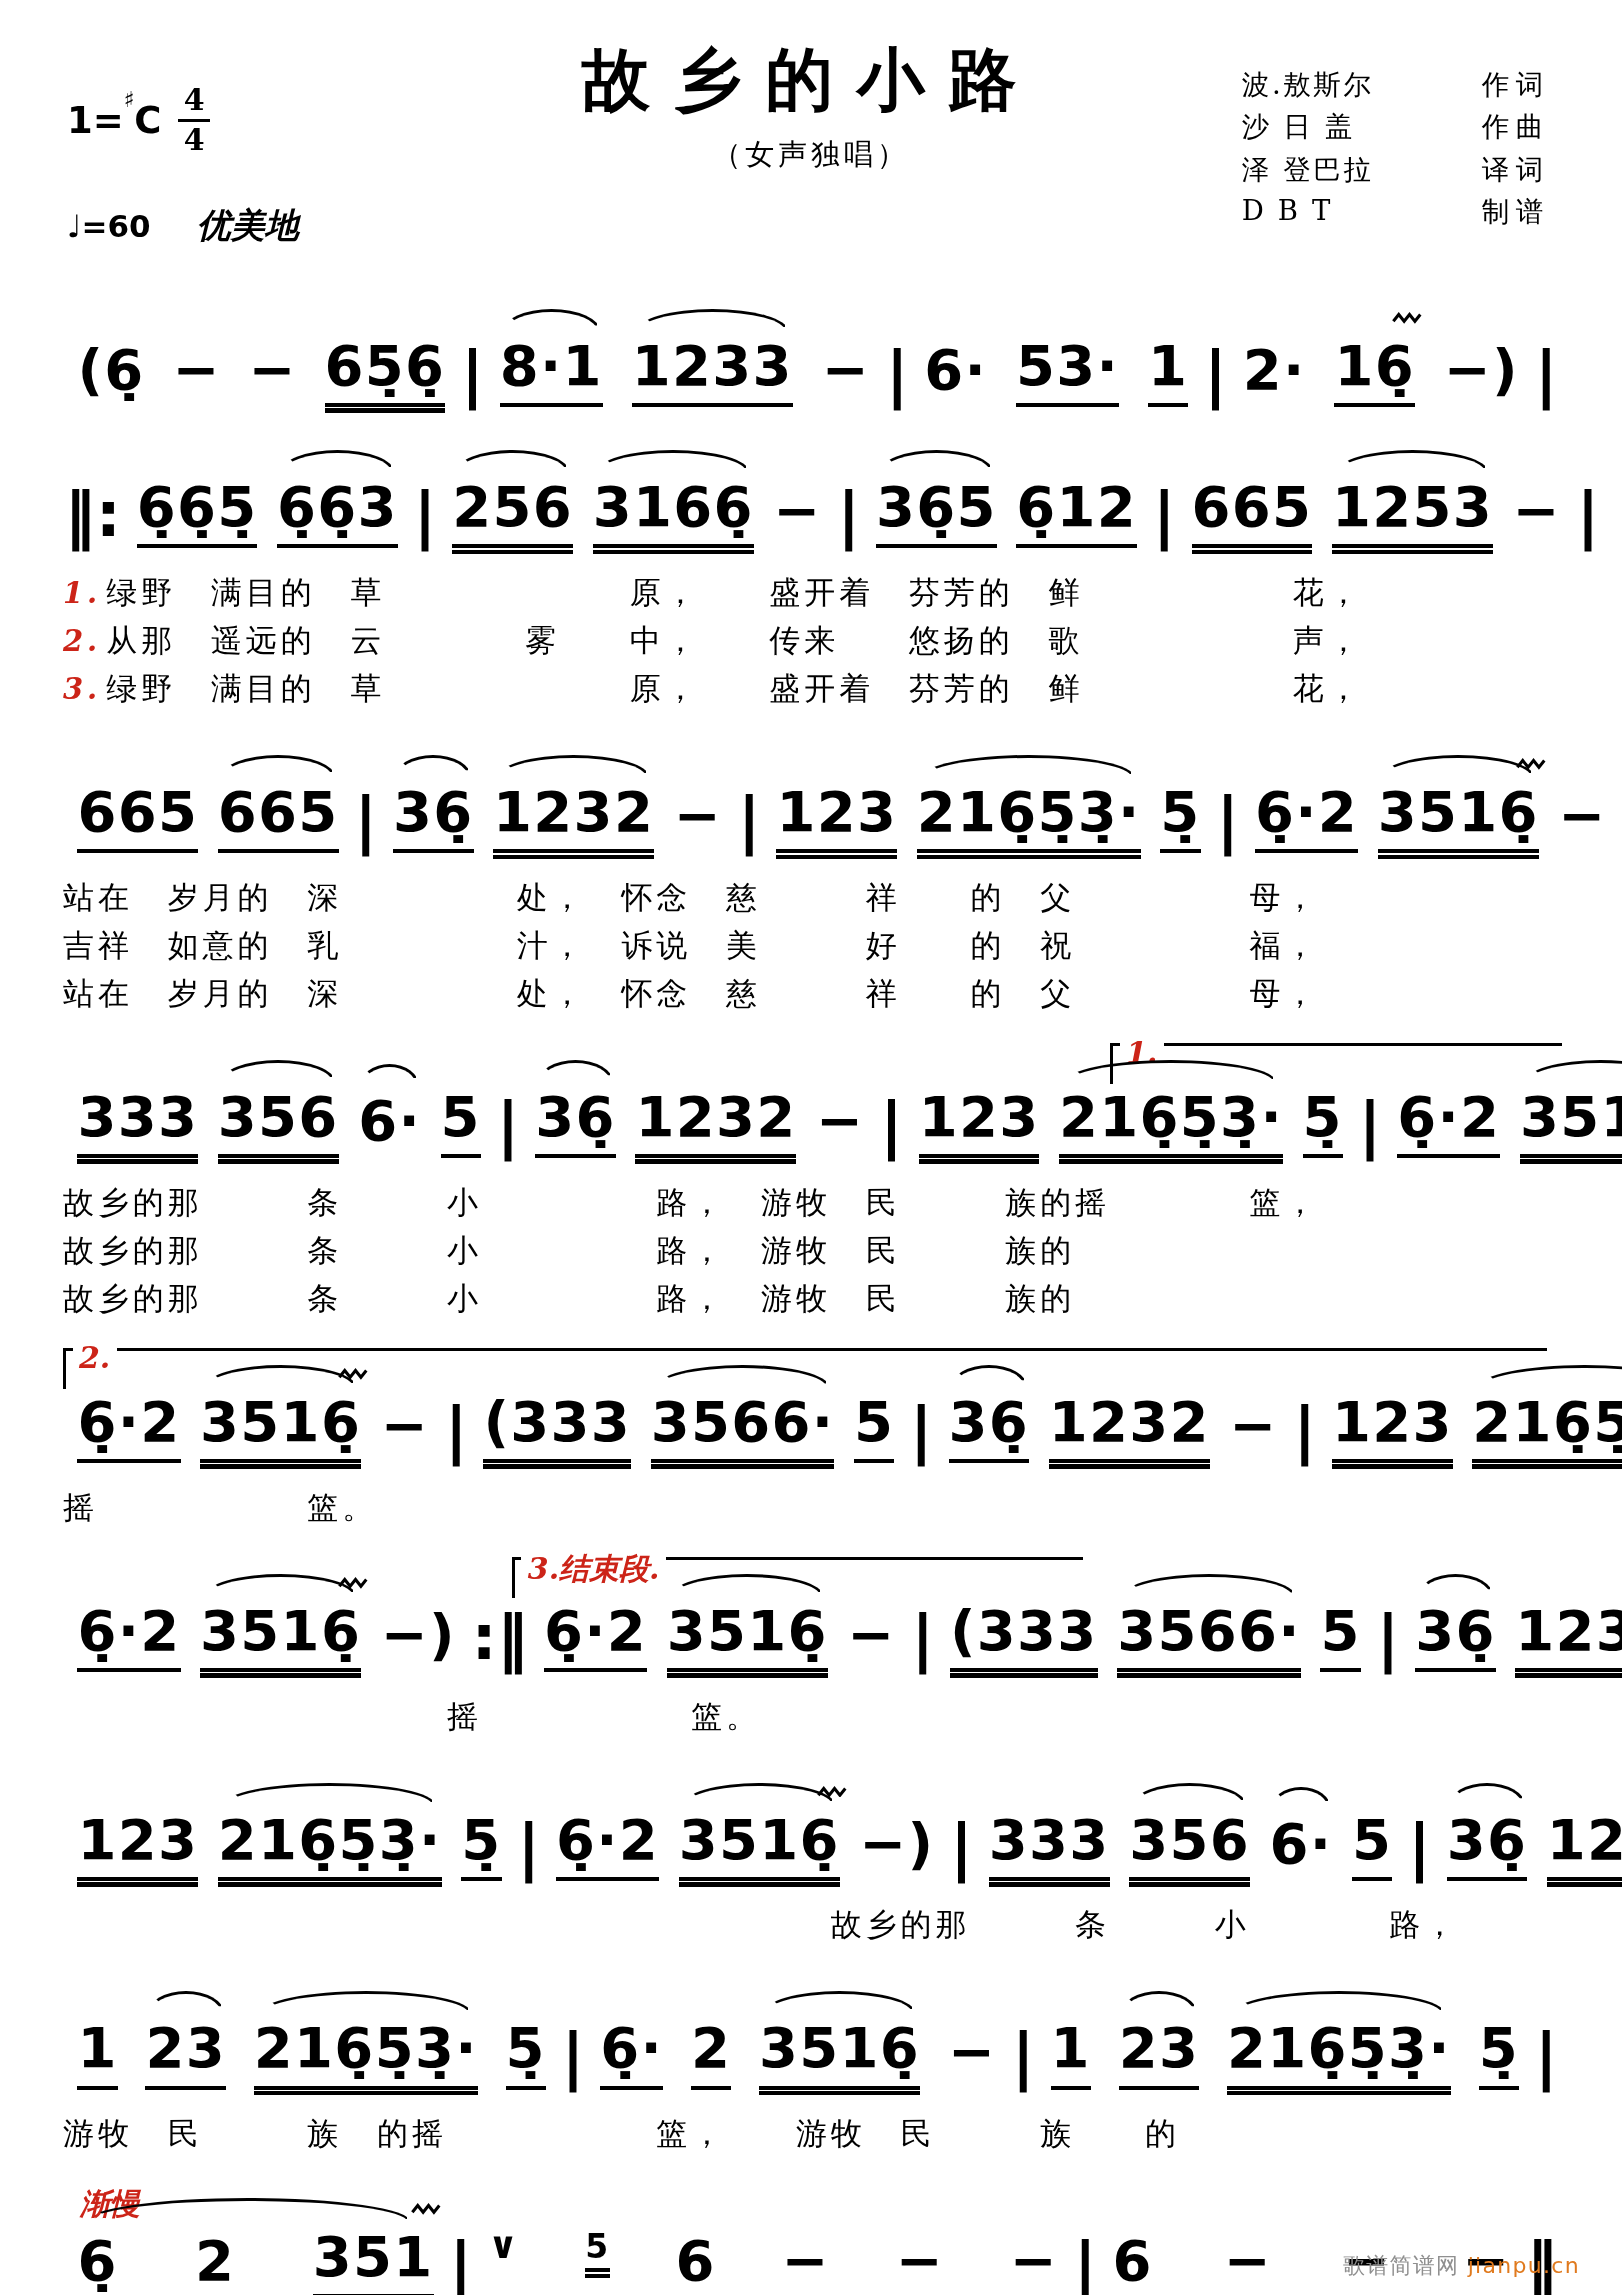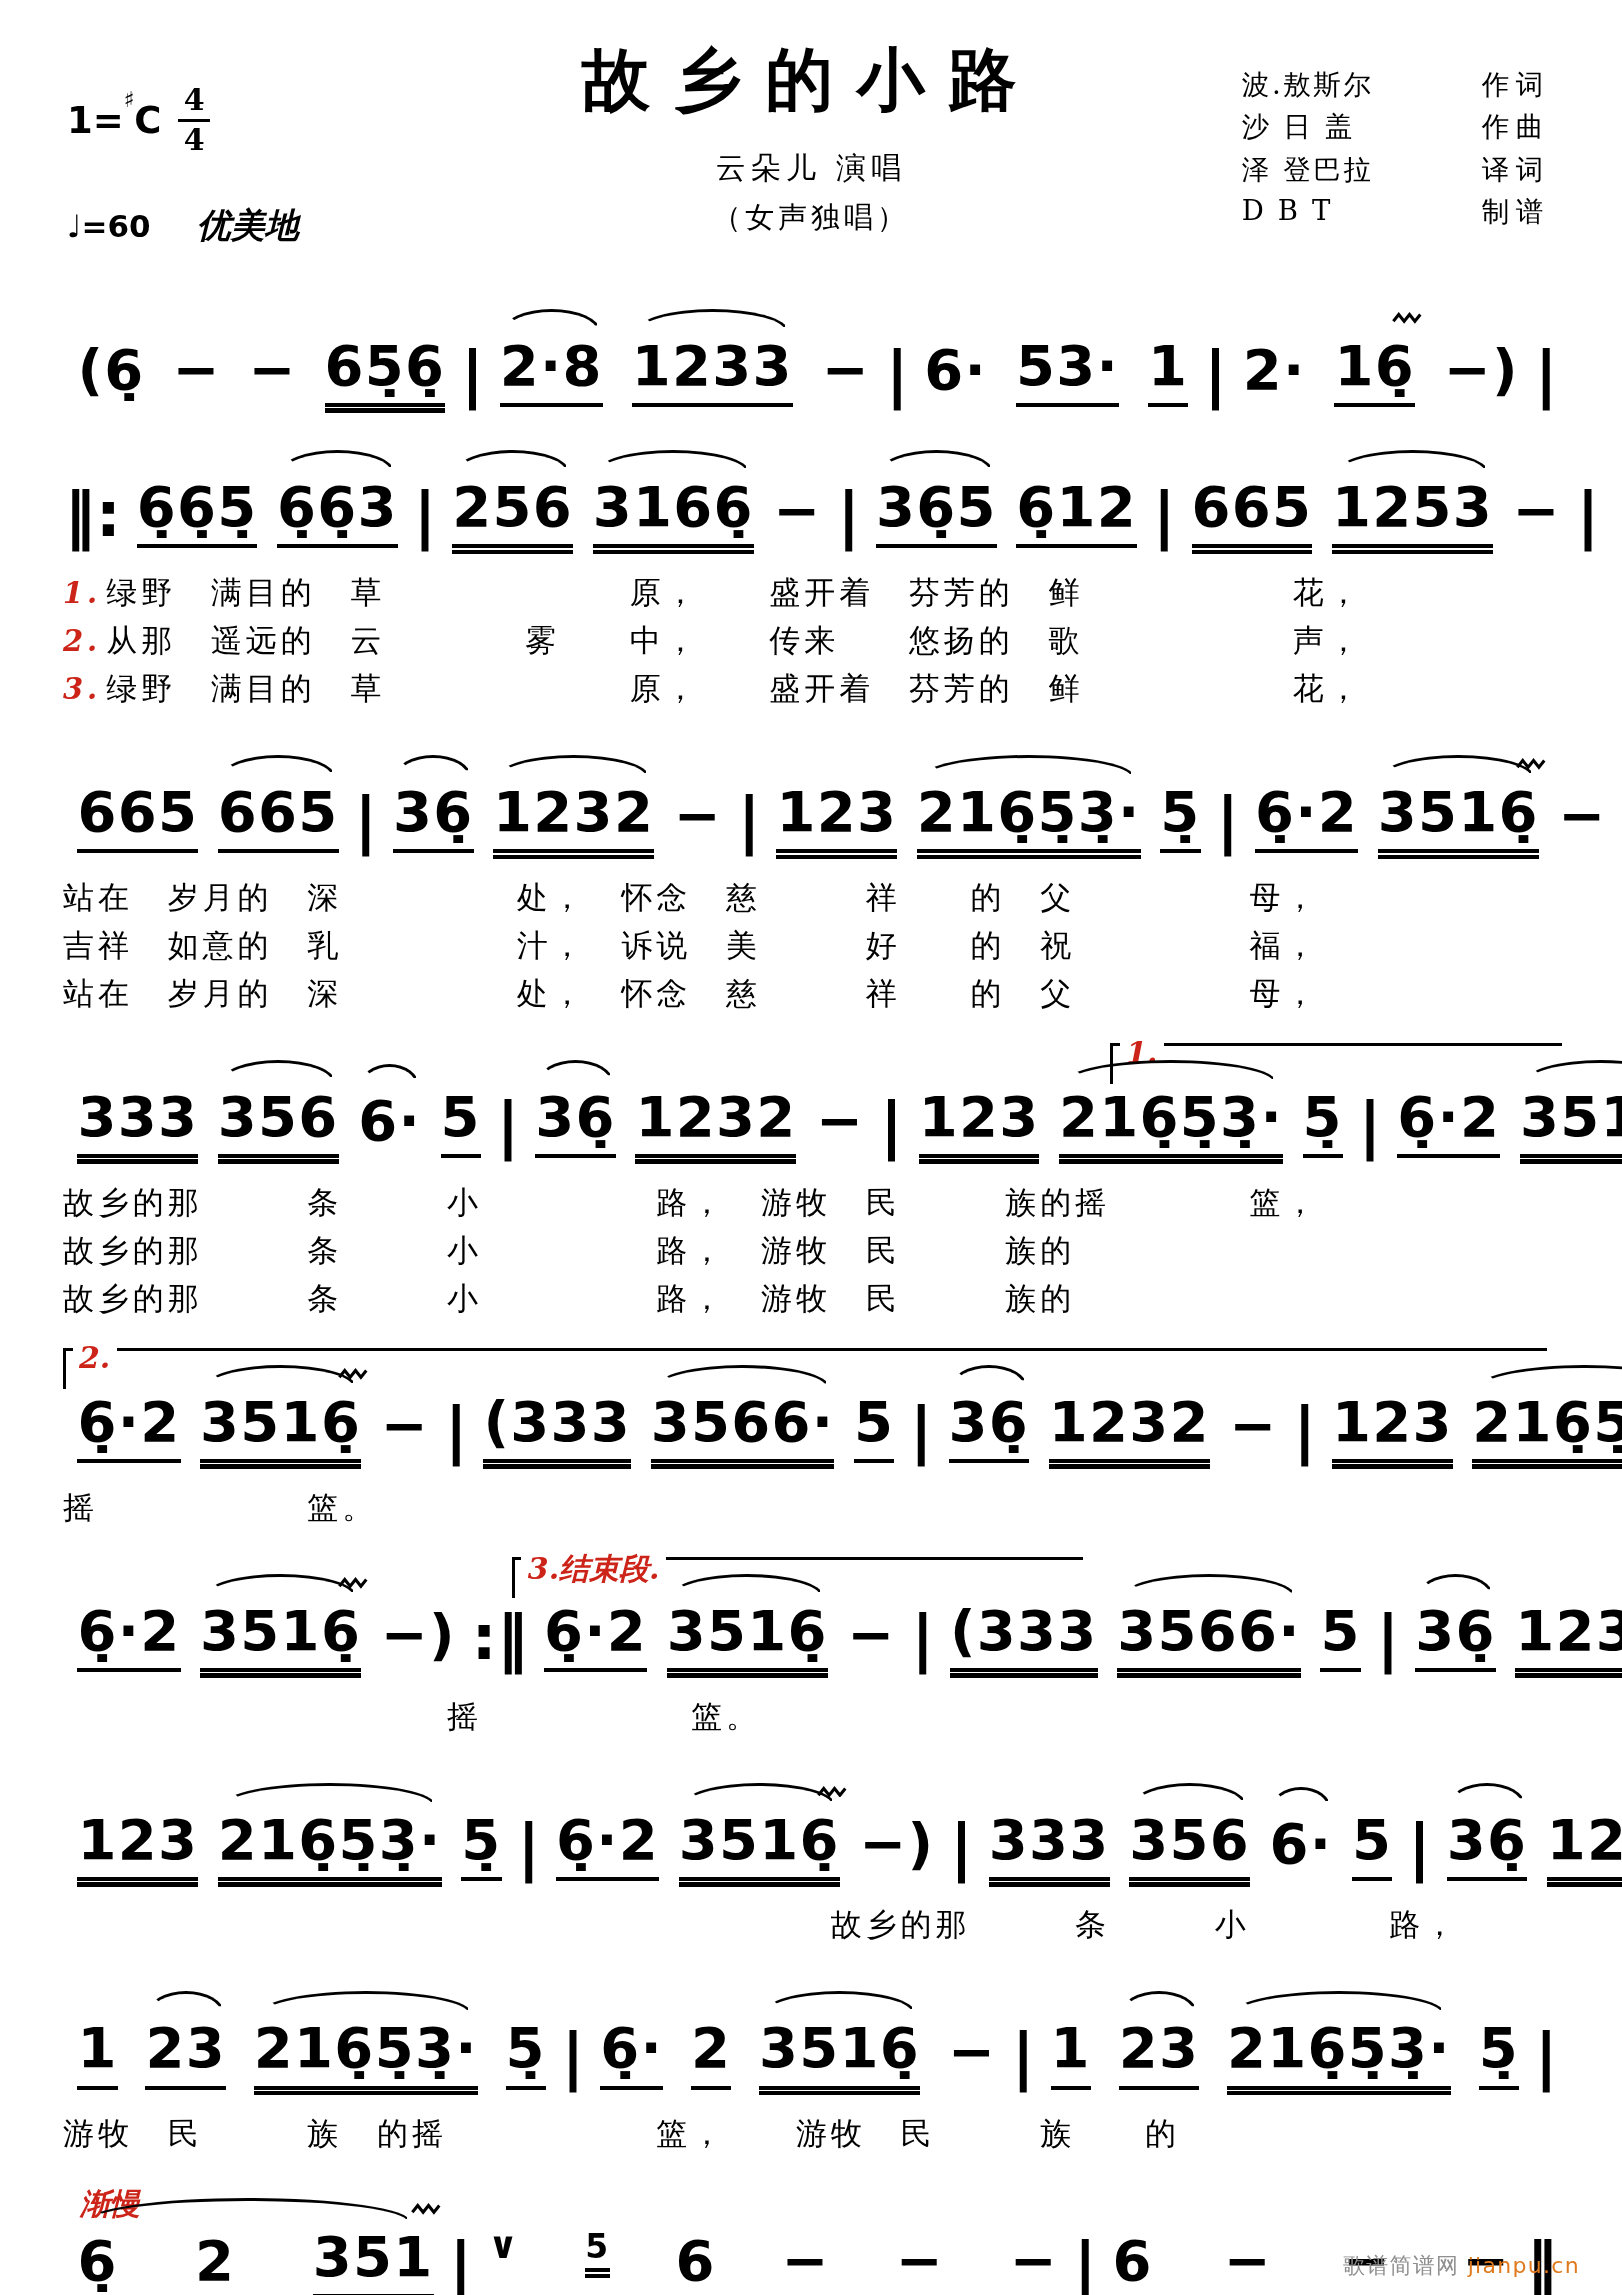--- a/index.html
+++ b/index.html
@@ -83,21 +83,20 @@
           </span>
         </div>
         <div class="temporow">
           <span>♩=60</span>
           <span class="expression">优美地</span>
         </div>
       </div>
 
       <div class="titleblock">
         <div class="title">故乡的小路</div>
-        <div class="performer">云朵儿 演唱</div>
         <div class="voice">（女声独唱）</div>
       </div>
 
       <div class="credits" id="credits">
           <div class="credit-row">
             <span class="credit-name">波.敖斯尔</span>
             <span class="credit-role">作词</span>
           </div>
           <div class="credit-row">
             <span class="credit-name">沙 日 盖</span>
@@ -119,21 +118,21 @@
           <div class="notes-wrap">
             <div class="notes">
               <div class="measure" style="flex-grow: 4;">
                 <span class="tok">(6̣</span>
                 <span class="tok">−</span>
                 <span class="tok">−</span>
                 <span class="tok u2">65̣6̣</span>
               </div>
               <span class="bar">|</span>
               <div class="measure" style="flex-grow: 3;">
-                <span class="tok u1 slur">2·8</span>
+                <span class="tok u1 slur">8·1</span>
                 <span class="tok u1 slur">1233</span>
                 <span class="tok">−</span>
               </div>
               <span class="bar">|</span>
               <div class="measure" style="flex-grow: 3;">
                 <span class="tok">6·</span>
                 <span class="tok u1">53·</span>
                 <span class="tok u1">1</span>
               </div>
               <span class="bar">|</span>

